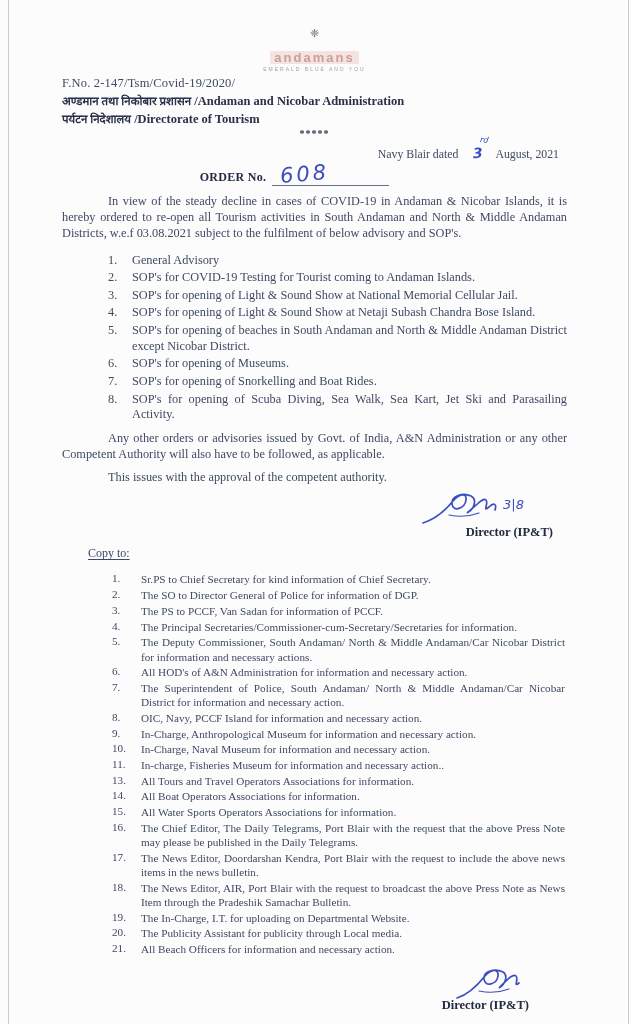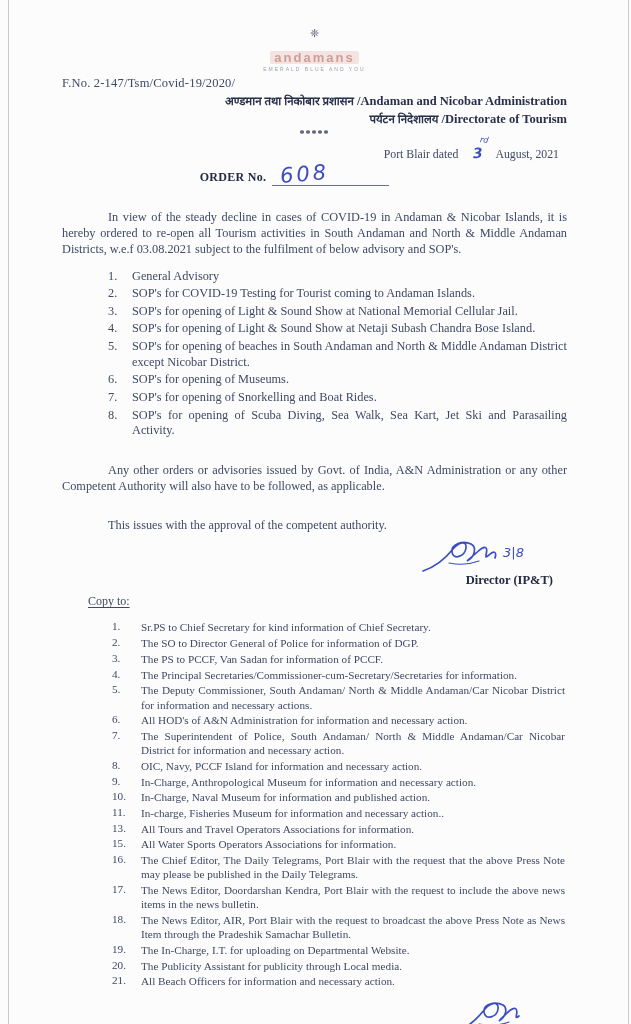--- a/index.html
+++ b/index.html
@@ -25,42 +25,42 @@
     display:inline-block;margin-top:12px;
     font-family:"Liberation Sans",sans-serif;
     font-size:13px;font-weight:bold;letter-spacing:2px;
     color:#cf9d97;background:#f3e4e2;padding:0 4px;border-radius:2px;
   }
   .logo-tag{
     margin-top:2px;font-family:"Liberation Sans",sans-serif;
     font-size:5px;letter-spacing:2px;color:#9ba0ae;
   }
   .fno{ text-align:left;font-size:12.5px;margin-top:4px;letter-spacing:.2px; }
-  .hline{ text-align:right;font-size:12.5px;font-weight:bold;color:#2a3049;margin-top:2px; }
+  .hline{ text-align:left;font-size:12.5px;font-weight:bold;color:#2a3049;margin-top:2px; }
   .hline .hin{ font-weight:600;font-size:11.5px; }
   .stars{ text-align:center;font-size:10px;font-weight:bold;color:#2a3049;letter-spacing:1px;margin-top:1px; }
 
   .date-line{ text-align:right;font-size:11.8px;margin-top:6px;padding-right:8px;white-space:nowrap; }
   .hand{ font-family:"DejaVu Sans","Liberation Sans",sans-serif;color:#3c4dc0;font-style:italic; }
   .date-line .day{ font-size:14px;font-weight:bold;position:relative;margin:0 10px 0 12px;display:inline-block;transform:rotate(-4deg); }
   .date-line .day .rd{
     position:absolute;top:-9px;right:-7px;font-size:8px;font-weight:normal;
     transform:rotate(12deg);letter-spacing:0;
   }
 
   .order-line{ text-align:center;margin:0 0 0 -40px;margin-top:2px; }
   .order-label{ font-size:12px;font-weight:bold;color:#232a42;letter-spacing:.3px; }
   .order-number{
     display:inline-block;min-width:105px;margin-left:6px;padding:0 4px 0 8px;
     border-bottom:1.4px solid #6a7186;text-align:left;line-height:1;
   }
   .order-number .num{ font-size:21px;letter-spacing:3px;transform:rotate(-5deg);display:inline-block; }
 
   
-  .para{ font-size:12.3px;line-height:1.32;text-align:justify;margin-top:23px;text-indent:46px; }
+  .para{ font-size:12.3px;line-height:1.32;text-align:justify;margin-top:7px;text-indent:46px; }
 
   .num-list{ margin-top:11px; }
   .num-list .row{ display:flex;margin:0 0 2px 46px; }
   .num-list .n{ width:24px;flex:none;font-size:12.3px; }
   .num-list .t{ flex:1;font-size:12.3px;line-height:1.27;text-align:justify; }
 
   .sig-block{ text-align:right;margin-top:4px;padding-right:14px; }
   .sig-block svg{ display:block;margin-left:auto;margin-right:6px; }
   .sig-title{ font-size:12.5px;font-weight:bold;color:#232a42;margin-top:-6px; }
 
@@ -94,21 +94,21 @@
   </div>
 
   <div class="hline">
     <span class="hin">पर्यटन निदेशालय</span>
     <span>/Directorate of Tourism</span>
   </div>
 
   <div class="stars">*****</div>
 
   <div class="date-line">
-    <span>Port Blair dated</span>
+    <span>Navy Blair dated</span>
     <span class="hand day"><span>3</span><span class="rd">rd</span></span>
     <span>August, 2021</span>
   </div>
 
   <div class="order-line">
     <span class="order-label">ORDER No.</span><span class="order-number"><span class="hand num">608</span></span>
   </div>
 
   <div class="para">In view of the steady decline in cases of COVID-19 in Andaman &amp; Nicobar Islands, it is hereby ordered to re-open all Tourism activities in South Andaman and North &amp; Middle Andaman Districts, w.e.f 03.08.2021 subject to the fulfilment of below advisory and SOP's.</div>
 
@@ -213,34 +213,38 @@
         <span class="t">OIC, Navy, PCCF Island for information and necessary action.</span>
       </div>
 
       <div class="row">
         <span class="n">9.</span>
         <span class="t">In-Charge, Anthropological Museum for information and necessary action.</span>
       </div>
 
       <div class="row">
         <span class="n">10.</span>
-        <span class="t">In-Charge, Naval Museum for information and published action.</span>
+        <span class="t">In-Charge, Naval Museum for information and necessary action.</span>
       </div>
 
       <div class="row">
         <span class="n">11.</span>
         <span class="t">In-charge, Fisheries Museum for information and necessary action..</span>
       </div>
 
 
       <div class="row">
         <span class="n">13.</span>
         <span class="t">All Tours and Travel Operators Associations for information.</span>
       </div>
 
+      <div class="row">
+        <span class="n">14.</span>
+        <span class="t">All Boat Operators Associations for information.</span>
+      </div>
 
       <div class="row">
         <span class="n">15.</span>
         <span class="t">All Water Sports Operators Associations for information.</span>
       </div>
 
       <div class="row">
         <span class="n">16.</span>
         <span class="t">The Chief Editor, The Daily Telegrams, Port Blair with the request that the above Press Note may please be published in the Daily Telegrams.</span>
       </div>

